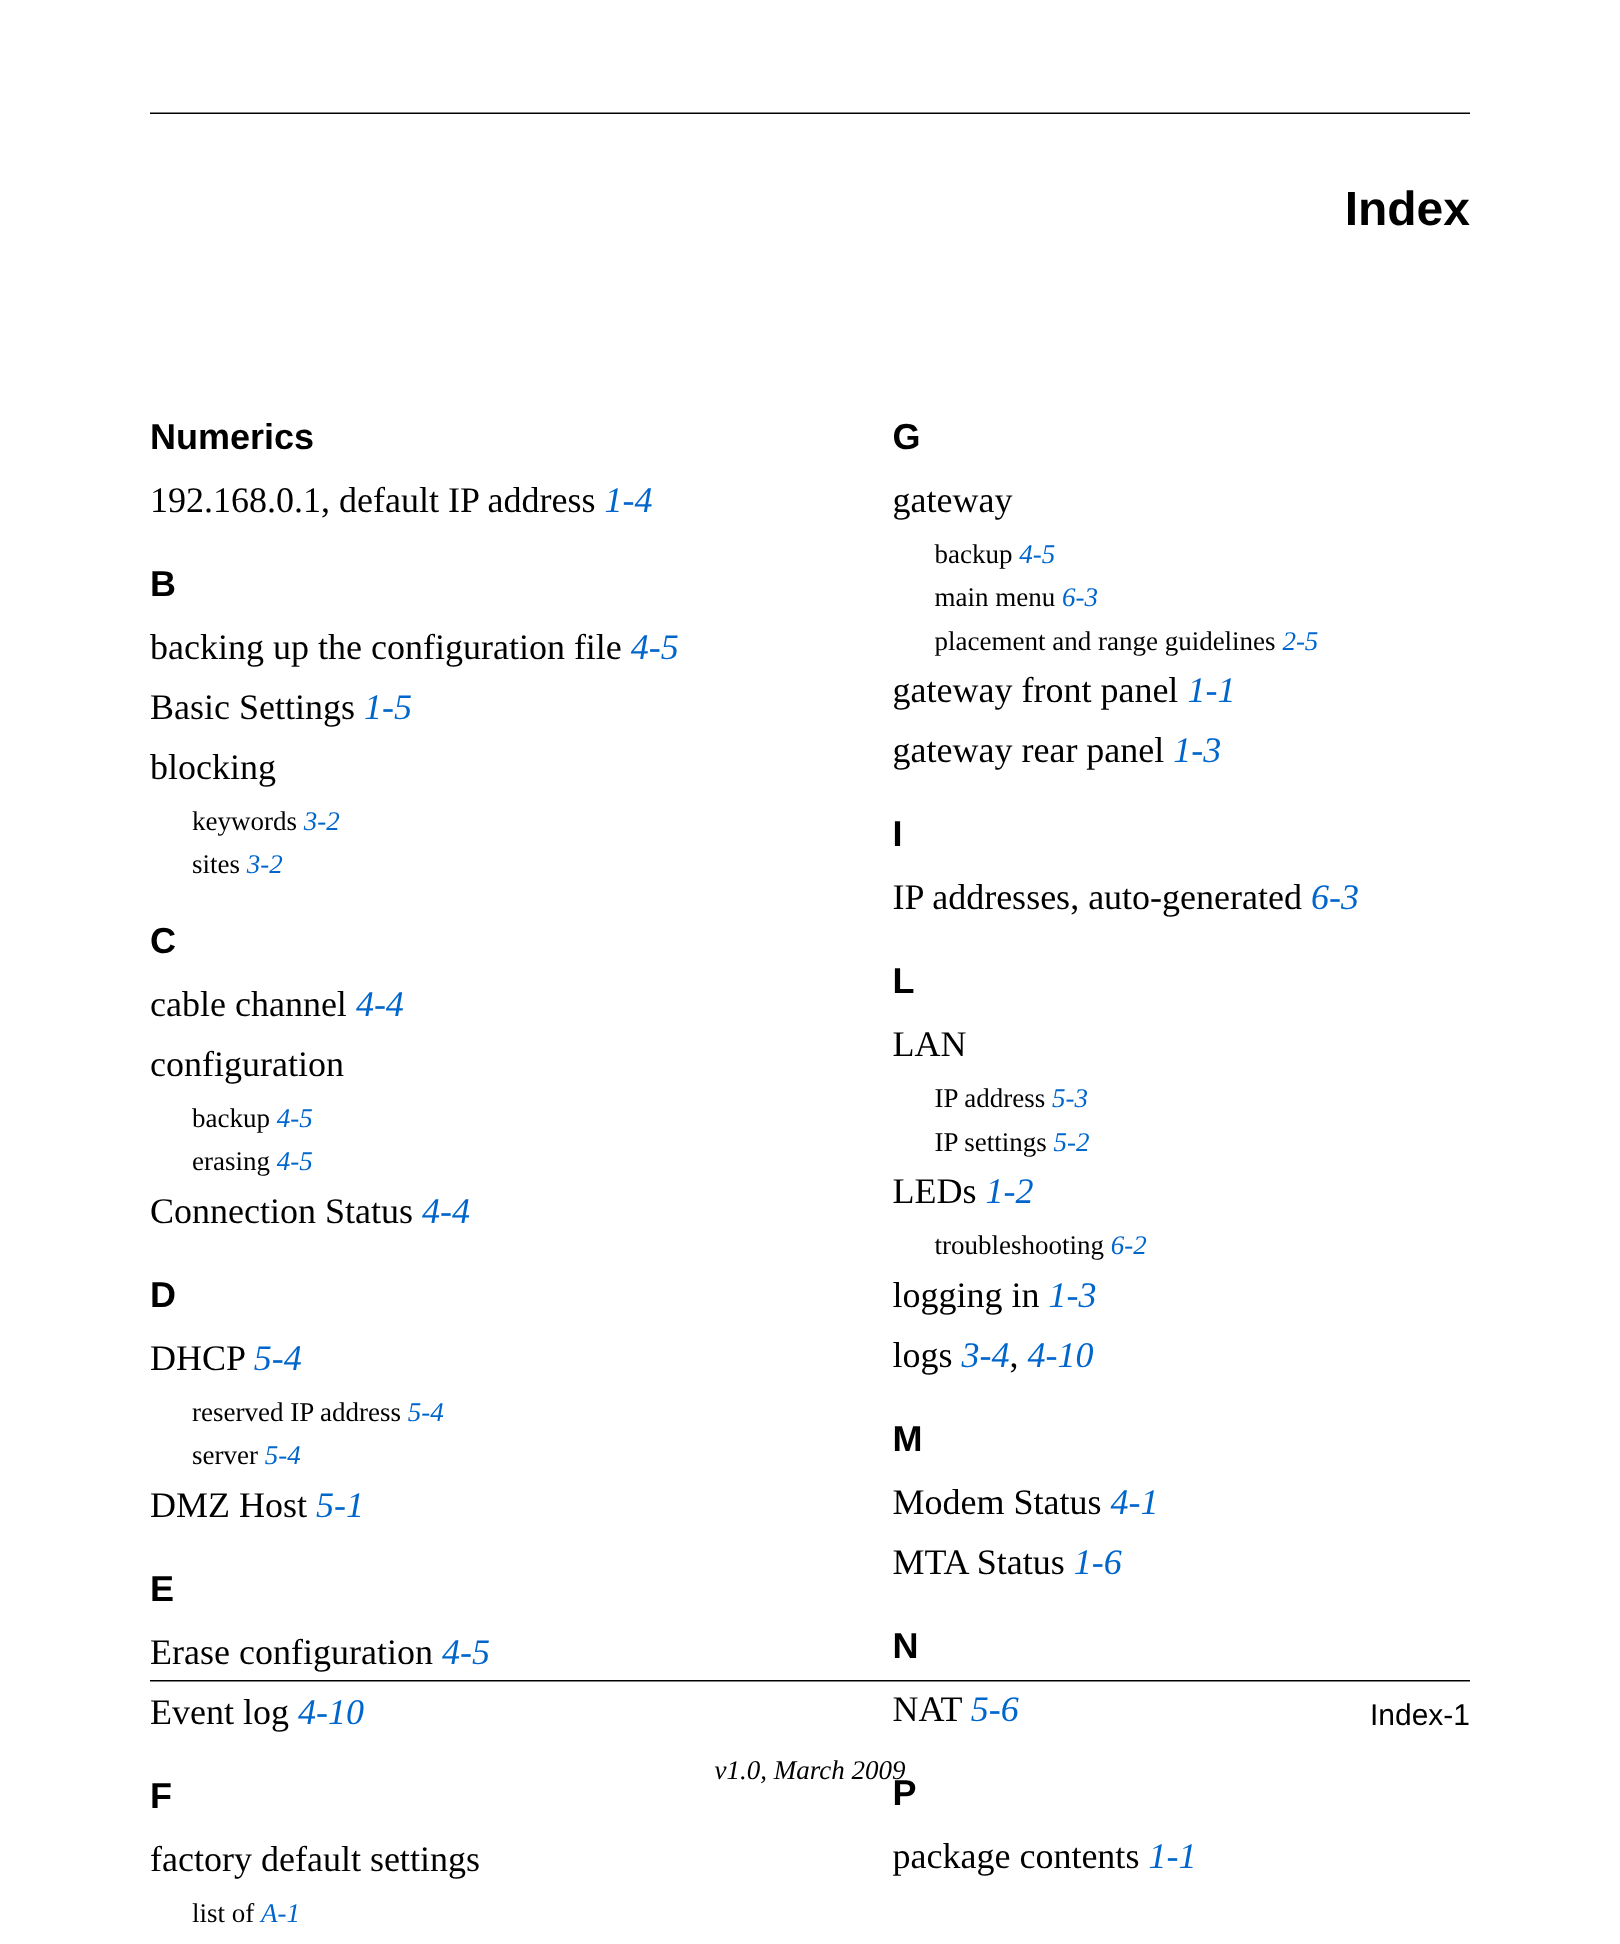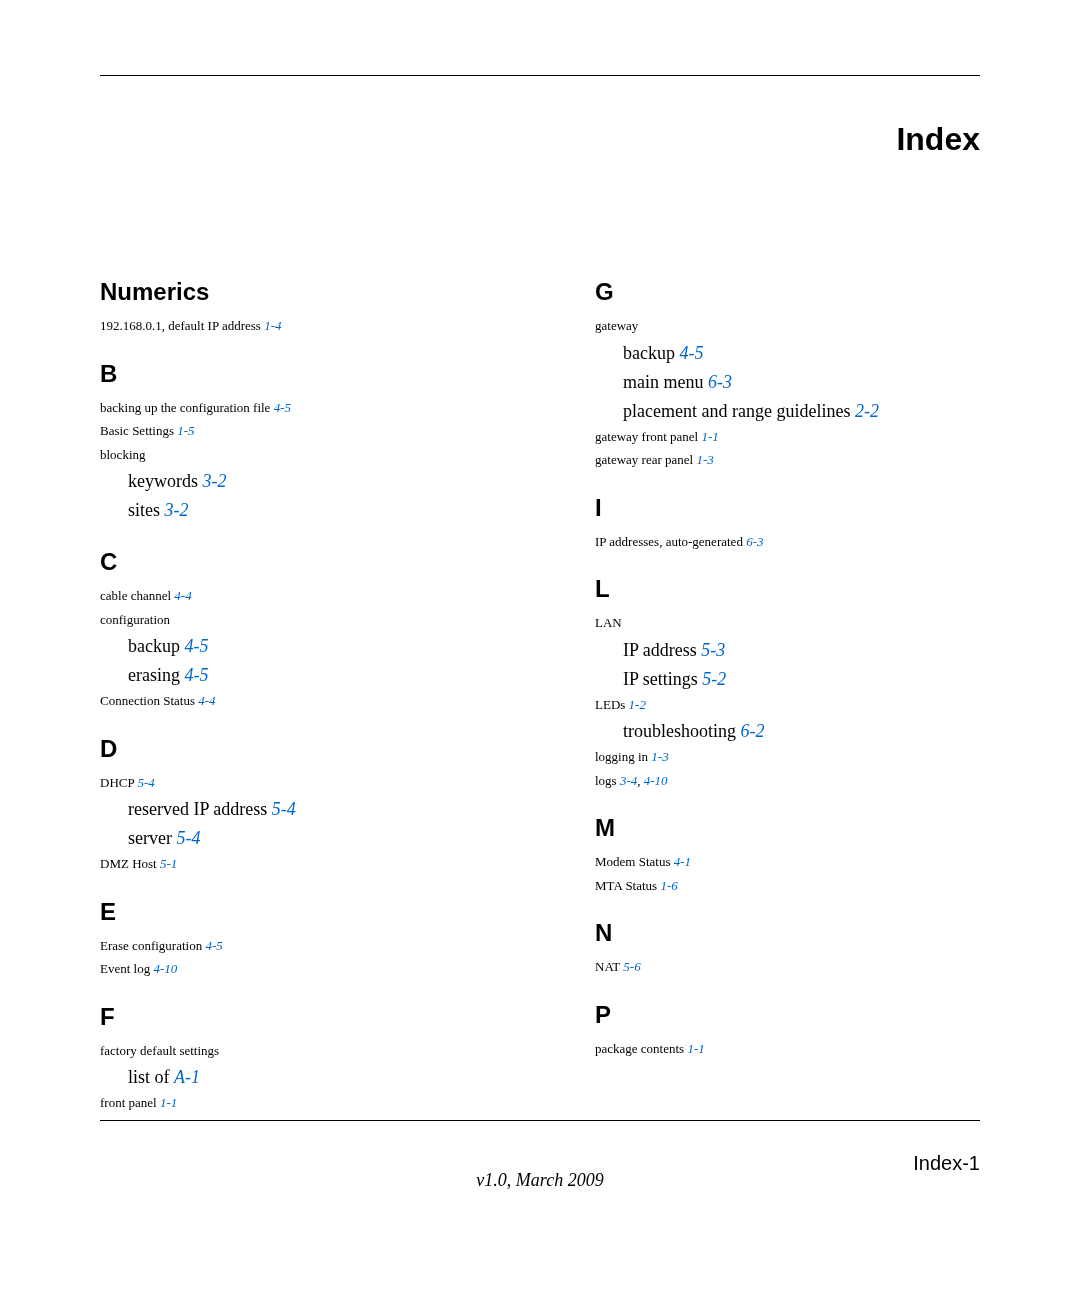--- a/index.html
+++ b/index.html
@@ -37,21 +37,21 @@
       font-family: Arial, Helvetica, sans-serif;
       font-size: 24px;
       font-weight: bold;
       margin-top: 24px;
       margin-bottom: 10px;
     }
     .section-heading:first-child {
       margin-top: 0;
     }
     .entry {
-      font-size: 13px;
+      font-size: 24px;
       line-height: 1.5;
       margin-bottom: 4px;
     }
     .sub-entry {
       font-size: 18px;
       line-height: 1.5;
       margin-left: 28px;
       margin-bottom: 2px;
     }
     .page-ref {
@@ -62,21 +62,21 @@
     .bottom-rule {
       border-top: 1px solid #000;
       position: absolute;
       left: 100px;
       right: 100px;
       bottom: 175px;
     }
     .page-number {
       position: absolute;
       right: 100px;
-      bottom: 121px;
+      bottom: 140px;
       font-family: Arial, Helvetica, sans-serif;
       font-size: 20px;
     }
     .footer-version {
       position: absolute;
       left: 0;
       right: 0;
       bottom: 105px;
       text-align: center;
       font-style: italic;
@@ -119,21 +119,21 @@
       <div class="section-heading">F</div>
       <div class="entry"><span>factory default settings</span></div>
       <div class="sub-entry"><span>list of</span>  <span class="page-ref">A-1</span></div>
       <div class="entry"><span>front panel</span>  <span class="page-ref">1-1</span></div>
     </div>
   <div class="col" id="right-col">
       <div class="section-heading">G</div>
       <div class="entry"><span>gateway</span></div>
       <div class="sub-entry"><span>backup</span>  <span class="page-ref">4-5</span></div>
       <div class="sub-entry"><span>main menu</span>  <span class="page-ref">6-3</span></div>
-      <div class="sub-entry"><span>placement and range guidelines</span>  <span class="page-ref">2-2</span></div>
+      <div class="sub-entry"><span>placement and range guidelines</span>  <span class="page-ref">2-5</span></div>
       <div class="entry"><span>gateway front panel</span>  <span class="page-ref">1-1</span></div>
       <div class="entry"><span>gateway rear panel</span>  <span class="page-ref">1-3</span></div>
       <div class="section-heading">I</div>
       <div class="entry"><span>IP addresses, auto-generated</span>  <span class="page-ref">6-3</span></div>
       <div class="section-heading">L</div>
       <div class="entry"><span>LAN</span></div>
       <div class="sub-entry"><span>IP address</span>  <span class="page-ref">5-3</span></div>
       <div class="sub-entry"><span>IP settings</span>  <span class="page-ref">5-2</span></div>
       <div class="entry"><span>LEDs</span>  <span class="page-ref">1-2</span></div>
       <div class="sub-entry"><span>troubleshooting</span>  <span class="page-ref">6-2</span></div>

